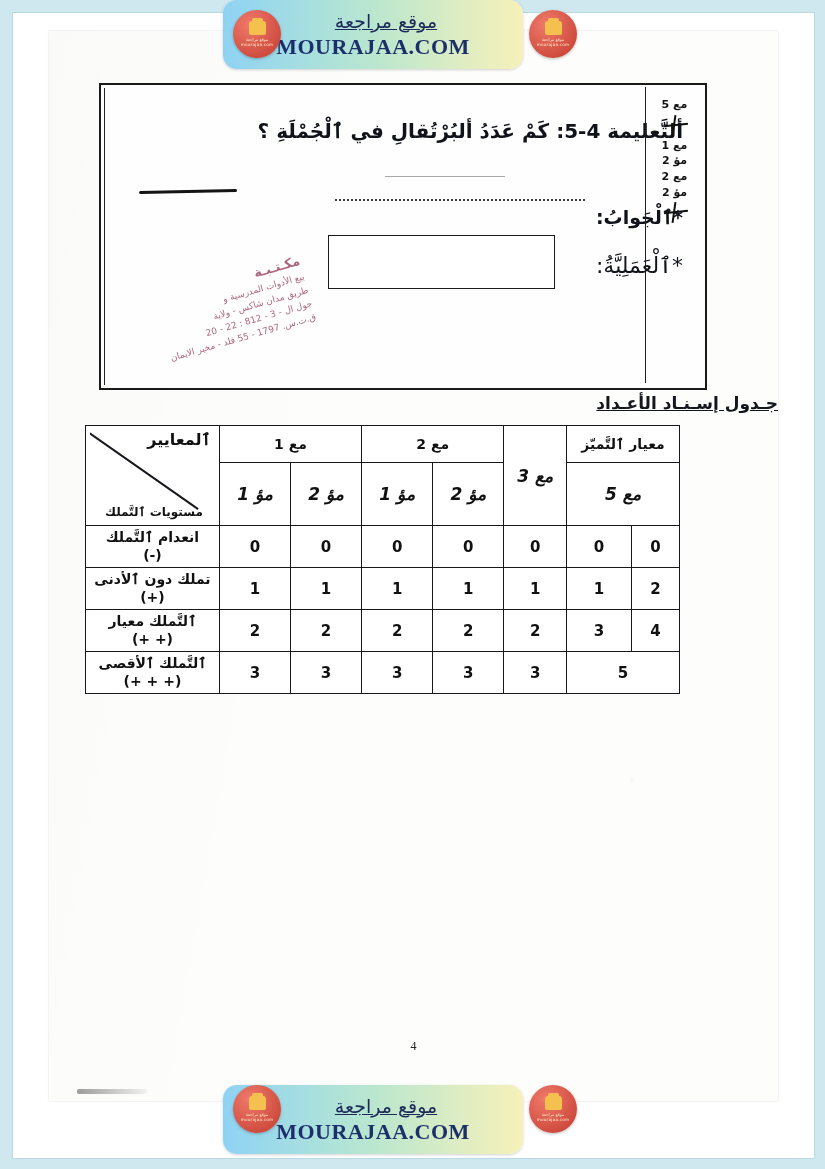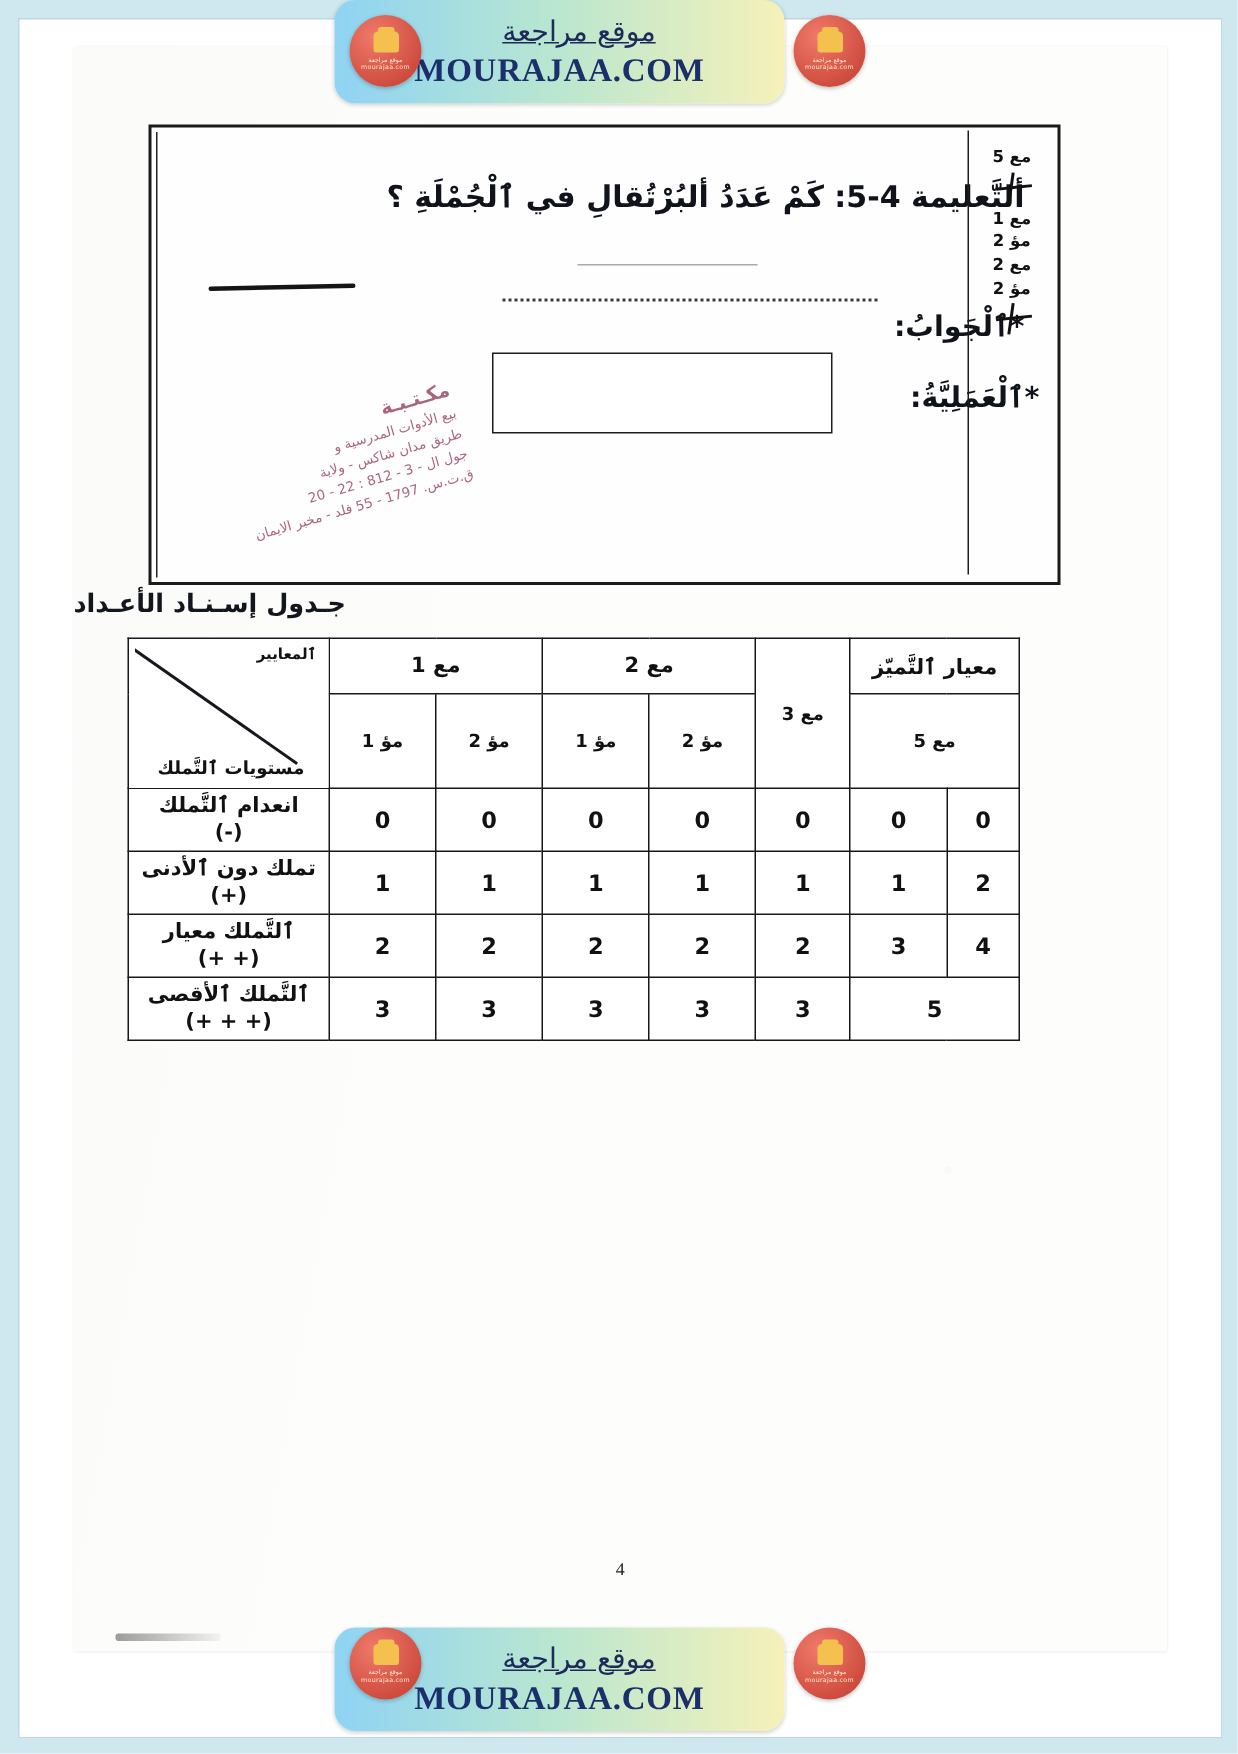--- a/index.html
+++ b/index.html
@@ -169,24 +169,24 @@
     position: absolute;
     right: 200px;
     top: 90px;
     width: 120px;
     height: 1px;
     border-bottom: 1px solid #555;
     opacity: 0.5;
   }
   .ex-op-label {
     position: absolute;
-    right: 12px;
+    right: 22px;
     top: 168px;
-    font-size: 19px;
-    font-weight: bold;
+    font-size: 22px;
+    font-weight: normal;
   }
   .ex-op-box {
     position: absolute;
     right: 150px;
     top: 150px;
     width: 225px;
     height: 52px;
     border: 1.5px solid #1c1c1c;
     background: #fff;
   }
@@ -261,26 +261,27 @@
     font-weight: bold;
     letter-spacing: 0.5px;
   }
 
   
   .table-caption {
     position: absolute;
     left: 0;
     top: 362px;
     width: 729px;
-    text-align: left;
+    text-align: right;
     direction: rtl;
     font-size: 17px;
     font-weight: bold;
     color: #13161c;
     letter-spacing: 1px;
+    text-decoration: underline;
   }
 
   
   .grid-wrap {
     position: absolute;
     left: 36px;
     top: 394px;
     width: 595px;
     height: 262px;
   }
@@ -294,35 +295,35 @@
   }
   table.grid td, table.grid th {
     border: 1.6px solid #16181d;
     text-align: center;
     vertical-align: middle;
     font-size: 14px;
     font-weight: bold;
     height: 34px;
     background: #fff;
   }
-  table.grid .hdr-tall { height: 60px; font-size: 12px; }
+  table.grid .hdr-tall { height: 60px; font-size: 17px; font-style: italic; }
   table.grid .num { font-size: 15px; }
   .crit-cell {
     position: relative;
     width: 120px;
     font-size: 11.5px;
     line-height: 1.3;
     font-weight: bold;
     padding: 2px 4px;
   }
   .crit-cell .c-top {
     position: absolute;
     right: 8px;
     top: 4px;
-    font-size: 10px;
+    font-size: 16px;
   }
   .crit-cell .c-bot {
     position: absolute;
     left: 19px;
     bottom: 4px;
     font-size: 12px;
   }
   .crit-cell .c-diag {
     position: absolute;
     left: 4px;

